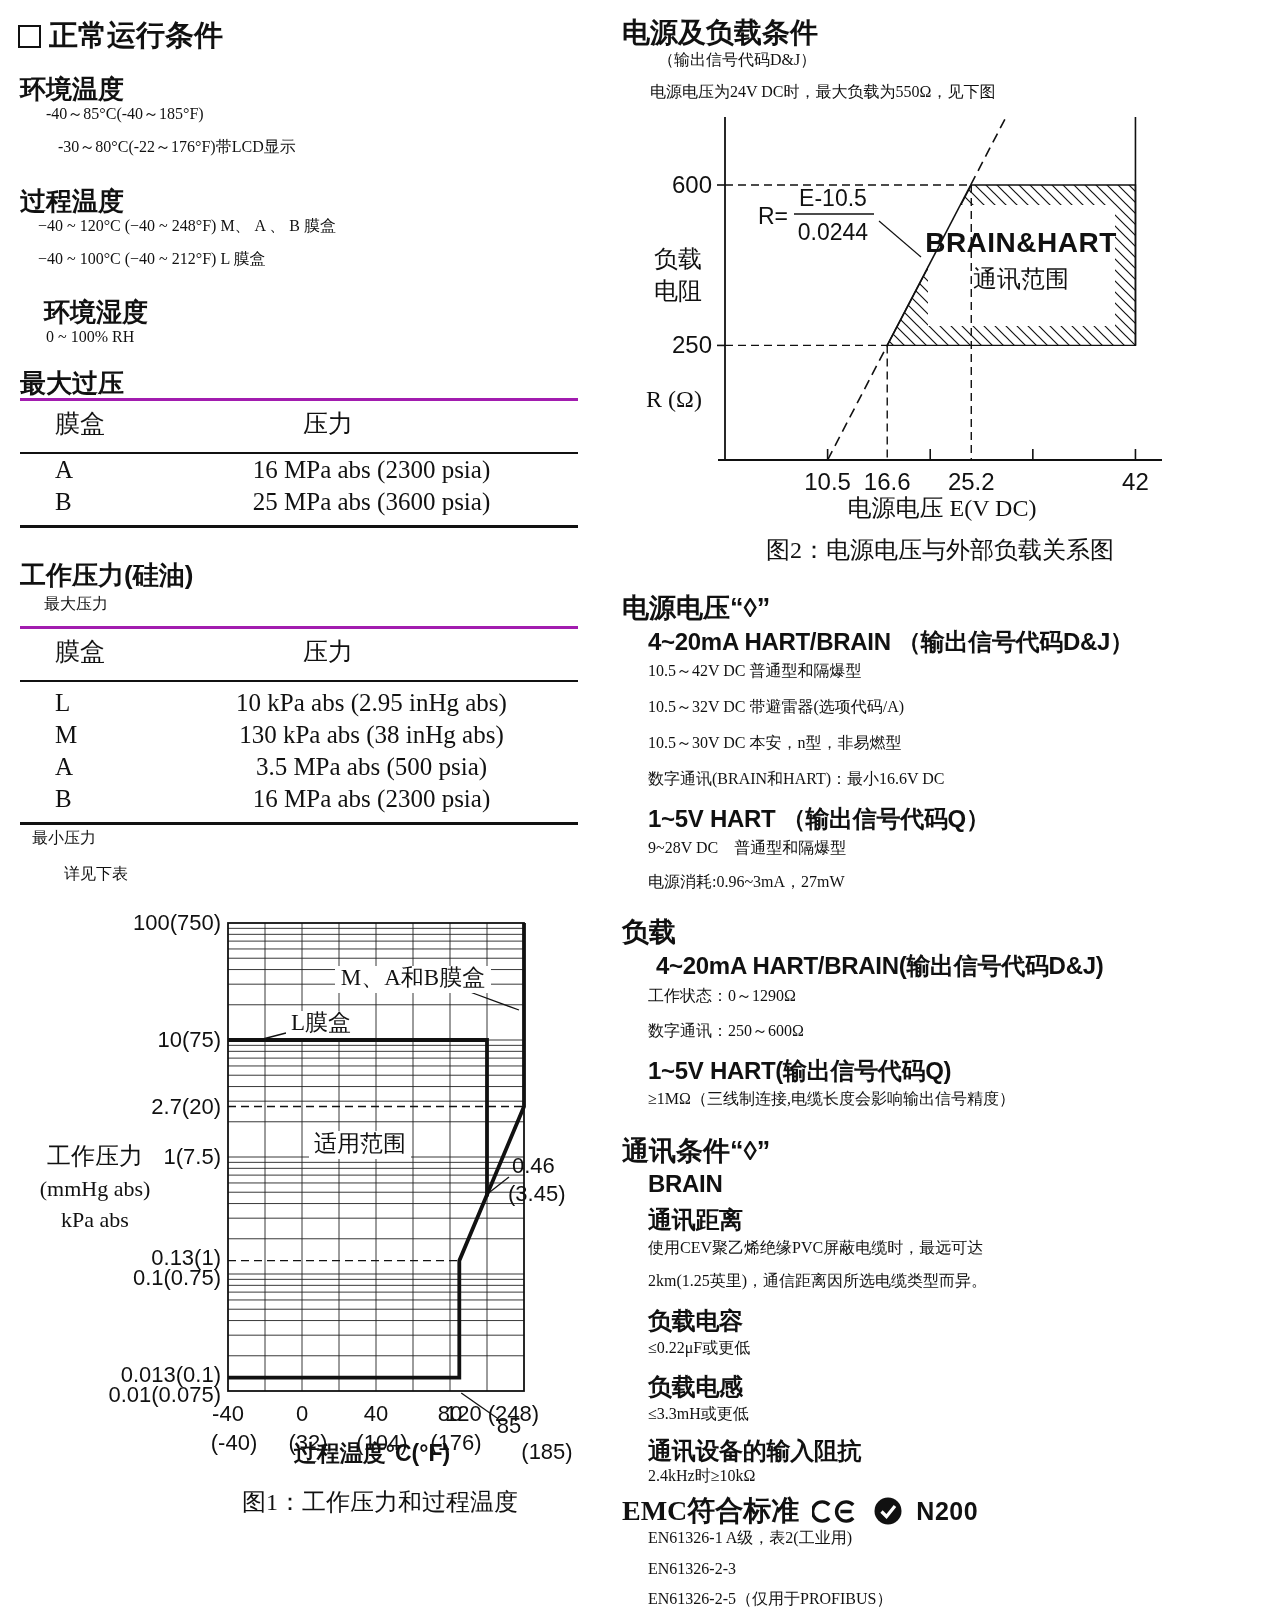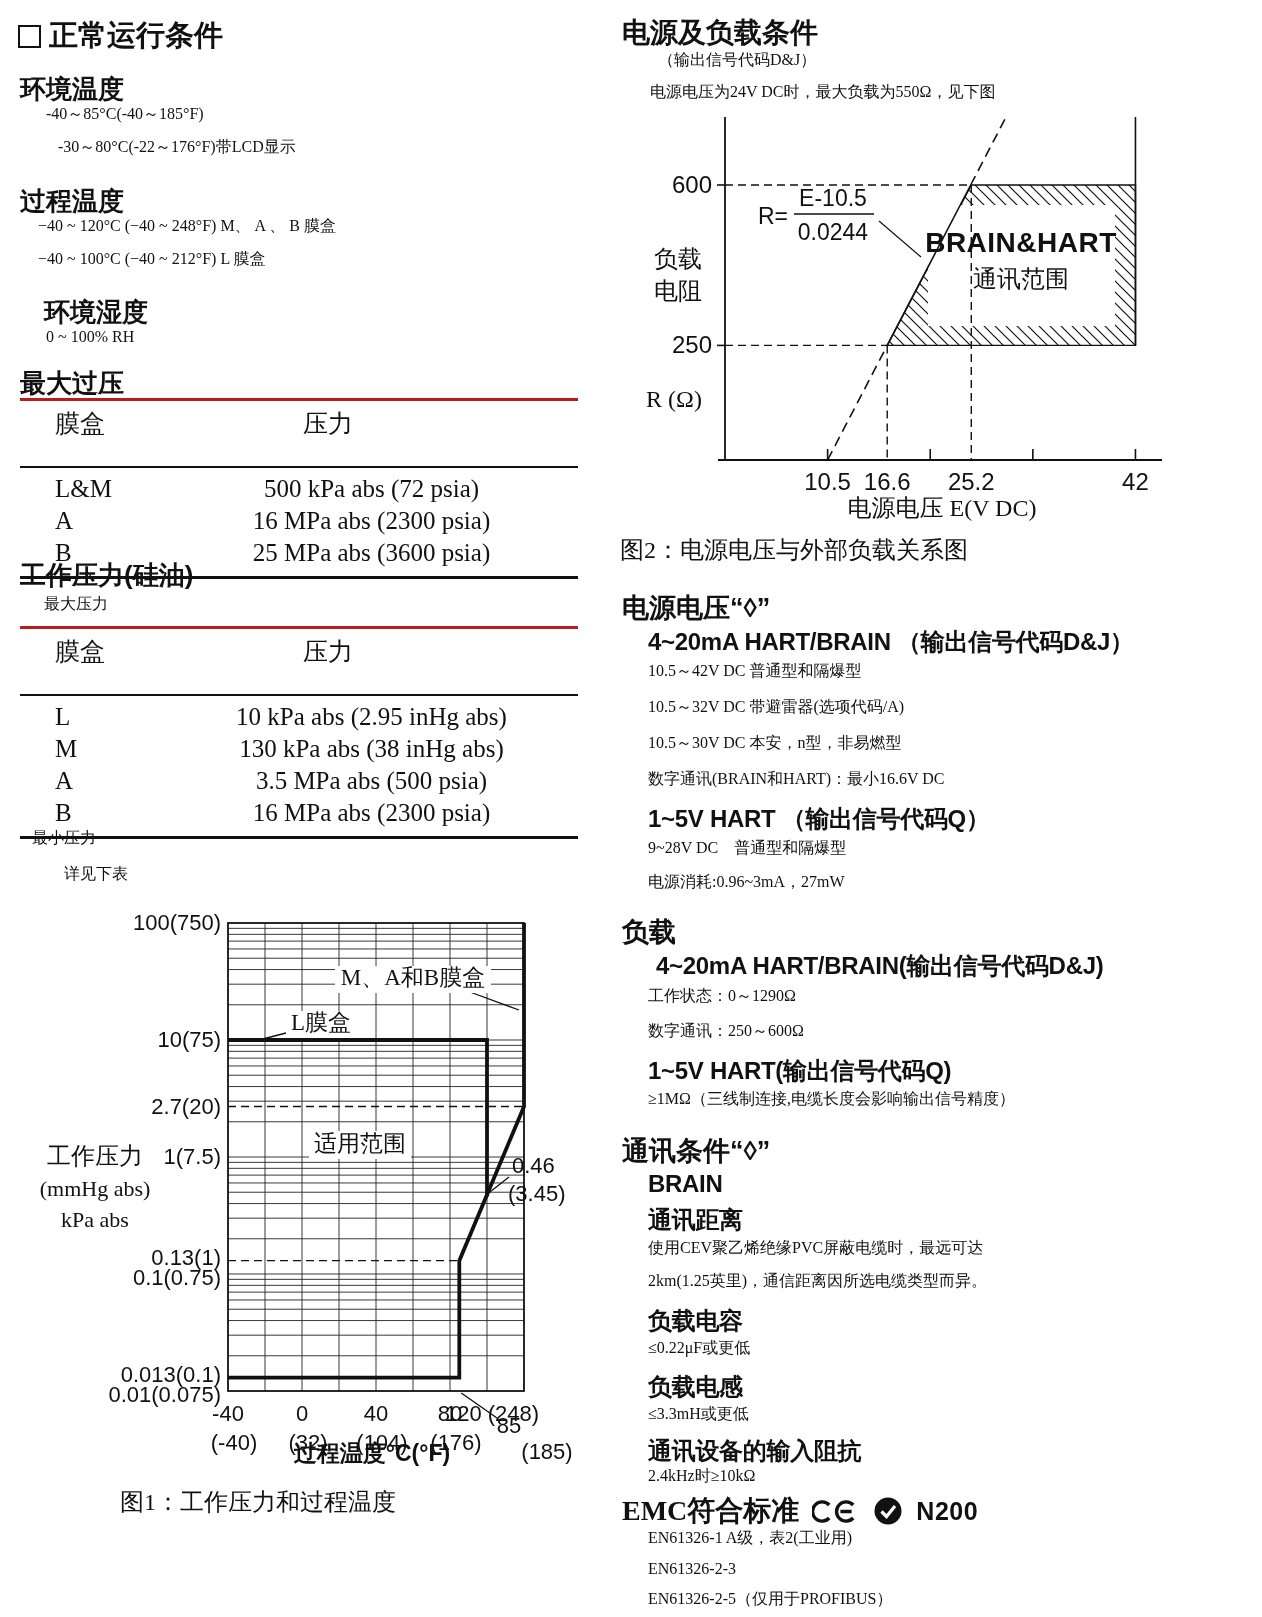--- a/index.html
+++ b/index.html
@@ -5,29 +5,29 @@
   html,body{margin:0;padding:0;}
   body{width:1262px;height:1617px;background:#ffffff;position:relative;overflow:hidden;color:#111;}
   .abs{position:absolute;}
   .serif{font-family:"Liberation Serif",serif;font-size:16px;white-space:nowrap;}
   .gothic{font-family:"Liberation Sans",sans-serif;font-weight:700;font-size:26px;white-space:nowrap;}
   .gothic-lg{font-family:"Liberation Sans",sans-serif;font-weight:700;font-size:29px;white-space:nowrap;}
   .tech{font-family:"Liberation Sans",sans-serif;font-weight:700;font-size:24px;letter-spacing:-0.3px;white-space:nowrap;}
   .title-row{display:flex;align-items:center;gap:8px;}
   .sq{width:19px;height:19px;border:2.5px solid #111;display:inline-block;}
   table.spec{border-collapse:collapse;width:558px;font-family:"Liberation Serif",serif;font-size:25px;border-bottom:3px solid #111;}
-  table.spec th{border-top:3px solid #b91c1c;border-bottom:2.5px solid #111;font-weight:400;padding:6px 0 26px 0;}
+  table.spec th{border-top:3px solid #a21caf;border-bottom:2.5px solid #111;font-weight:400;padding:6px 0 12px 0;}
   table.spec th.c1{text-align:left;padding-left:35px;width:180px;}
   table.spec th.c2{text-align:left;padding-left:68px;}
   table.spec td{padding:0;line-height:32px;}
   table.spec td.c1{padding-left:35px;}
   table.spec td.c2{text-align:center;padding-right:70px;}
   table.spec tr.first td{padding-top:5px;}
   table.spec tr.last td{padding-bottom:7px;}
-  .caption{font-family:"Liberation Serif",serif;font-size:24px;text-align:left;}
+  .caption{font-family:"Liberation Serif",serif;font-size:24px;text-align:center;}
   .emc-row{display:flex;align-items:center;gap:13px;}
   .emc-h{font-family:"Liberation Serif",serif;font-weight:700;font-size:28px;white-space:nowrap;}
   .n200{font-family:"Liberation Sans",sans-serif;font-weight:700;font-size:25px;letter-spacing:.5px;}
   svg text{user-select:none;}
 </style>
 </head>
 <body>
 
 <div class="abs title-row" style="left:18px;top:16px;">
   <span class="sq"></span>
@@ -48,24 +48,20 @@
 <div class="abs gothic" style="left:20px;top:366px;">最大过压</div>
 <div class="abs" style="left:20px;top:398px;">
   <table class="spec">
     <thead>
       <tr>
         <th class="c1">膜盒</th>
         <th class="c2">压力</th>
       </tr>
     </thead>
     <tbody>
-      <tr class="first">
-          <td class="c1">L&amp;M</td>
-          <td class="c2">500 kPa abs (72 psia)</td>
-        </tr>
       <tr>
           <td class="c1">A</td>
           <td class="c2">16 MPa abs (2300 psia)</td>
         </tr>
       <tr class="last">
           <td class="c1">B</td>
           <td class="c2">25 MPa abs (3600 psia)</td>
         </tr>
     </tbody>
   </table>

